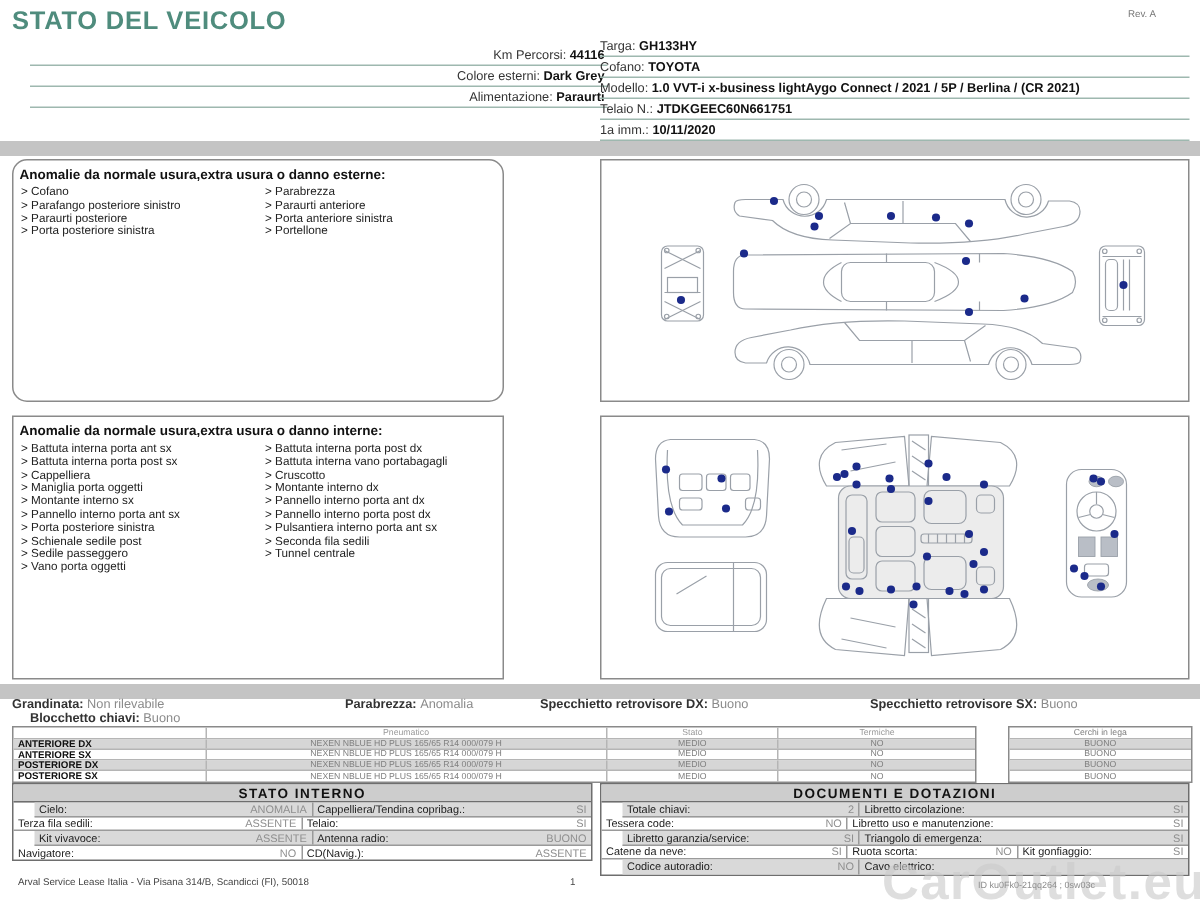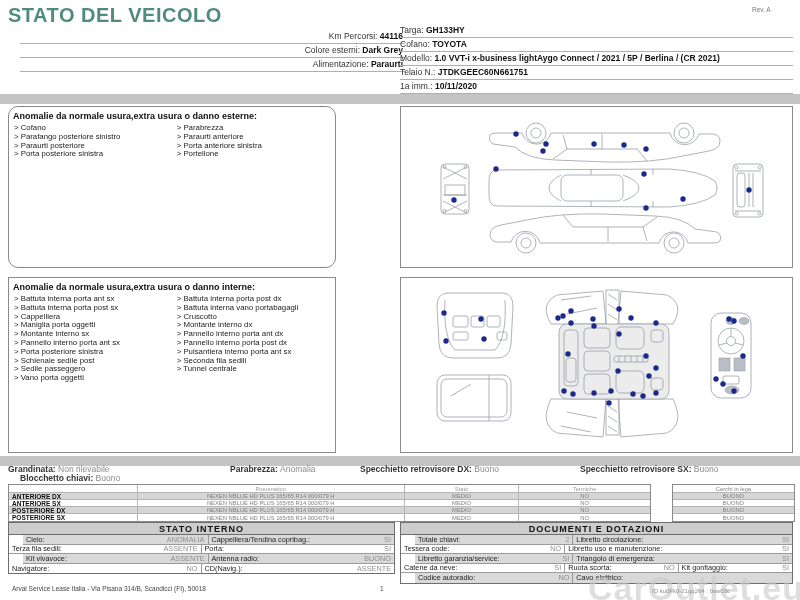--- a/index.html
+++ b/index.html
@@ -1,20 +1,20 @@
 <!DOCTYPE html>
 <html><head>
 <meta charset="utf-8">
 <style>
   html,body{margin:0;padding:0;background:#fff;}
   .page{position:relative;width:800px;height:600px;background:#fff;overflow:hidden;
         font-family:"Liberation Sans",sans-serif;color:#222;}
 
   
-  .page-title{position:absolute;left:8px;top:4px;font-size:20px;font-weight:bold;
+  .page-title{position:absolute;left:8px;top:4px;font-size:17px;font-weight:bold;
               letter-spacing:.5px;color:#4f8c7d;}
   .rev{position:absolute;left:752px;top:6px;font-size:6.5px;color:#777;}
   .hfields{position:absolute;display:block;}
   #hl-fields{left:20px;top:30px;width:385px;text-align:right;}
   #hr-fields{left:400px;top:24px;width:393px;}
   .field{border-bottom:1px solid #9eb8af;padding:1px 2px 1px 0;font-size:8.5px;line-height:11px;}
   .flabel{color:#333;}
   .fvalue{font-weight:bold;color:#111;}
 
   
@@ -378,21 +378,21 @@
             <span class="dlabel">Cappelliera/Tendina copribag.:</span>
             <span class="dvalue">SI</span>
           </div>
         </div>
         <div class="drow">
           <div class="dcell w50">
             <span class="dlabel">Terza fila sedili:</span>
             <span class="dvalue">ASSENTE</span>
           </div>
           <div class="dcell w50">
-            <span class="dlabel">Porta:</span>
+            <span class="dlabel">Telaio:</span>
             <span class="dvalue">SI</span>
           </div>
         </div>
         <div class="drow alt">
           <div class="dcell w50">
             <span class="dlabel">Kit vivavoce:</span>
             <span class="dvalue">ASSENTE</span>
           </div>
           <div class="dcell w50">
             <span class="dlabel">Antenna radio:</span>

